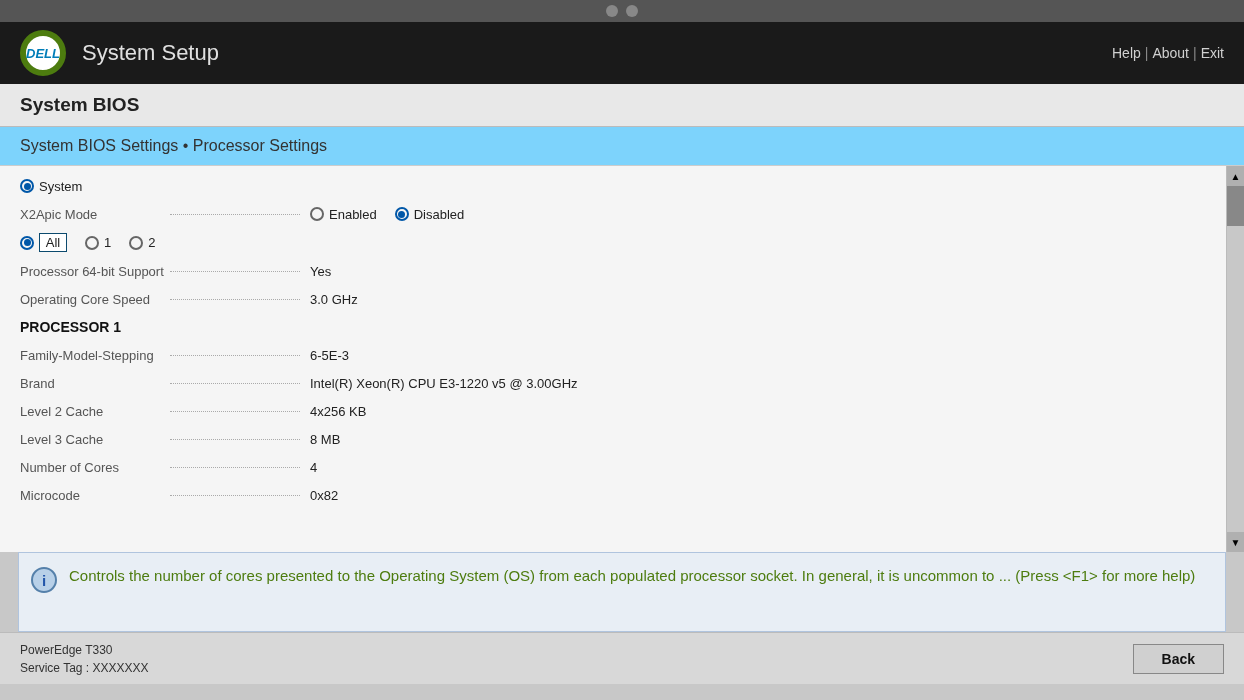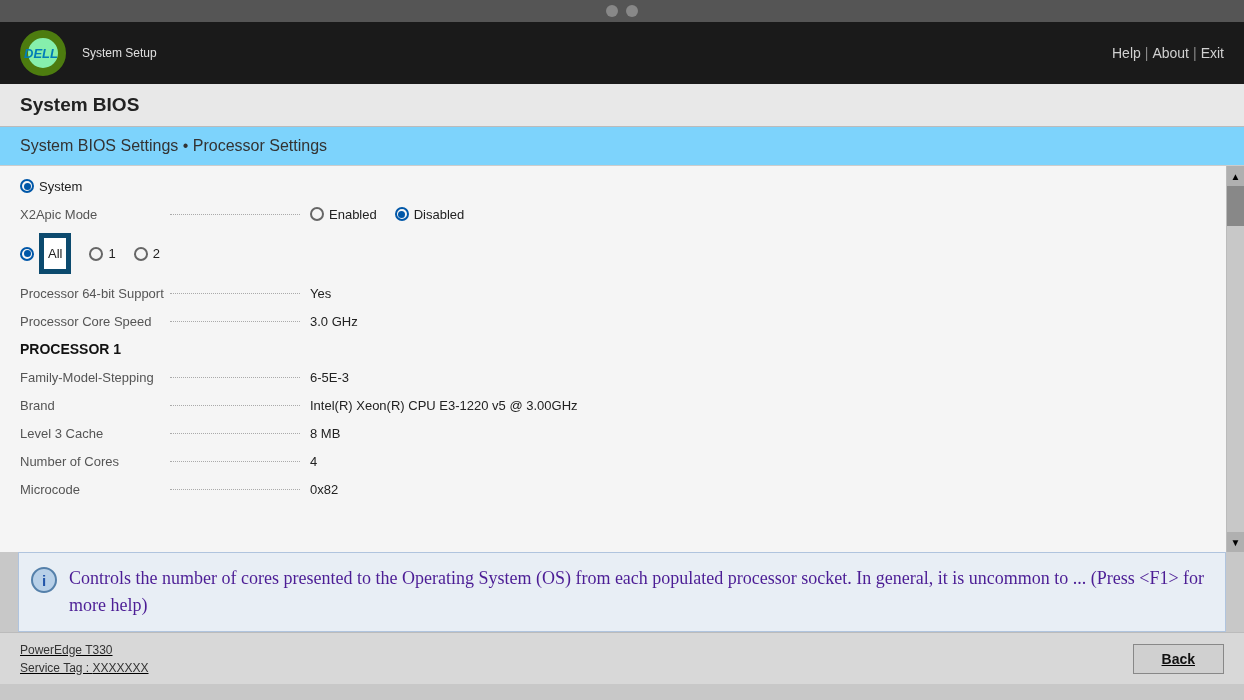--- a/index.html
+++ b/index.html
@@ -23,35 +23,35 @@
     }
     .header-left {
       display: flex;
       align-items: center;
       gap: 16px;
     }
     .dell-logo {
       width: 46px;
       height: 46px;
       border-radius: 50%;
-      border: 8px solid #4d7c0f;
+      border: 6px solid #4d7c0f;
       display: flex;
       align-items: center;
       justify-content: flex-end;
-      background: #86efac;
+      background: #ffffff;
     }
     .dell-logo-text {
       color: #007db8;
       font-weight: bold;
       font-size: 13px;
       font-style: italic;
     }
     .header-title {
       color: #e0e0e0;
-      font-size: 12px;
+      font-size: 22px;
       font-weight: normal;
     }
     .header-nav {
       color: #d0d0d0;
       font-size: 14px;
       display: flex;
       gap: 4px;
     }
     .header-nav span { cursor: pointer; }
     .header-sep { color: #888; }
@@ -200,22 +200,22 @@
       border-radius: 50%;
       background: #0057a8;
     }
     .radio-label {
       font-size: 13px;
       color: #222;
     }
 
     
     .value-box {
-      border: 5px solid #0c4a6e;
-      padding: 8px 4px;
+      border: 1px solid #0c4a6e;
+      padding: 1px 4px;
       font-size: 13px;
       color: #222;
       background: #fff;
       min-width: 28px;
       text-align: center;
     }
 
     
     .info-panel {
       background: #e8eef5;
@@ -235,36 +235,34 @@
       border: 2px solid #5580aa;
       background: #b8d0e8;
       display: flex;
       align-items: center;
       justify-content: center;
       color: #2255aa;
       font-weight: bold;
       font-size: 15px;
     }
     .info-text {
-      font-size: 18px;
-      color: #4c1d95;
+      font-size: 15px;
+      color: #4d7c0f;
       line-height: 1.5;
-      font-family: Liberation Serif, serif;
     }
 
     
     .footer {
       background: #d8d8d8;
       height: 52px;
       display: flex;
       align-items: center;
       justify-content: space-between;
       padding: 0 20px;
       border-top: 1px solid #bbb;
-      text-decoration: underline;
     }
     .footer-left {
       font-size: 12px;
       color: #333;
       line-height: 1.5;
     }
     .back-button {
       background: #d0d0d0;
       border: 1px solid #888;
       padding: 6px 28px;
@@ -371,38 +369,42 @@
         </div>
       </div>
     </div>
 
     <div class="setting-row">
       <div class="setting-label">Processor 64-bit Support</div>
       <div class="setting-value">Yes</div>
     </div>
 
     <div class="setting-row">
-      <div class="setting-label">Processor Core Speed</div>
+      <div class="setting-label">Operating Core Speed</div>
       <div class="setting-value">3.0 GHz</div>
     </div>
 
     <div class="section-header-row">
       <span class="section-header-label">PROCESSOR 1</span>
     </div>
 
     <div class="setting-row">
       <div class="setting-label">Family-Model-Stepping</div>
       <div class="setting-value">6-5E-3</div>
     </div>
 
     <div class="setting-row">
       <div class="setting-label">Brand</div>
       <div class="setting-value">Intel(R) Xeon(R) CPU E3-1220 v5 @ 3.00GHz</div>
     </div>
 
+    <div class="setting-row">
+      <div class="setting-label">Level 2 Cache</div>
+      <div class="setting-value">4x256 KB</div>
+    </div>
 
     <div class="setting-row">
       <div class="setting-label">Level 3 Cache</div>
       <div class="setting-value">8 MB</div>
     </div>
 
     <div class="setting-row">
       <div class="setting-label">Number of Cores</div>
       <div class="setting-value">4</div>
     </div>

